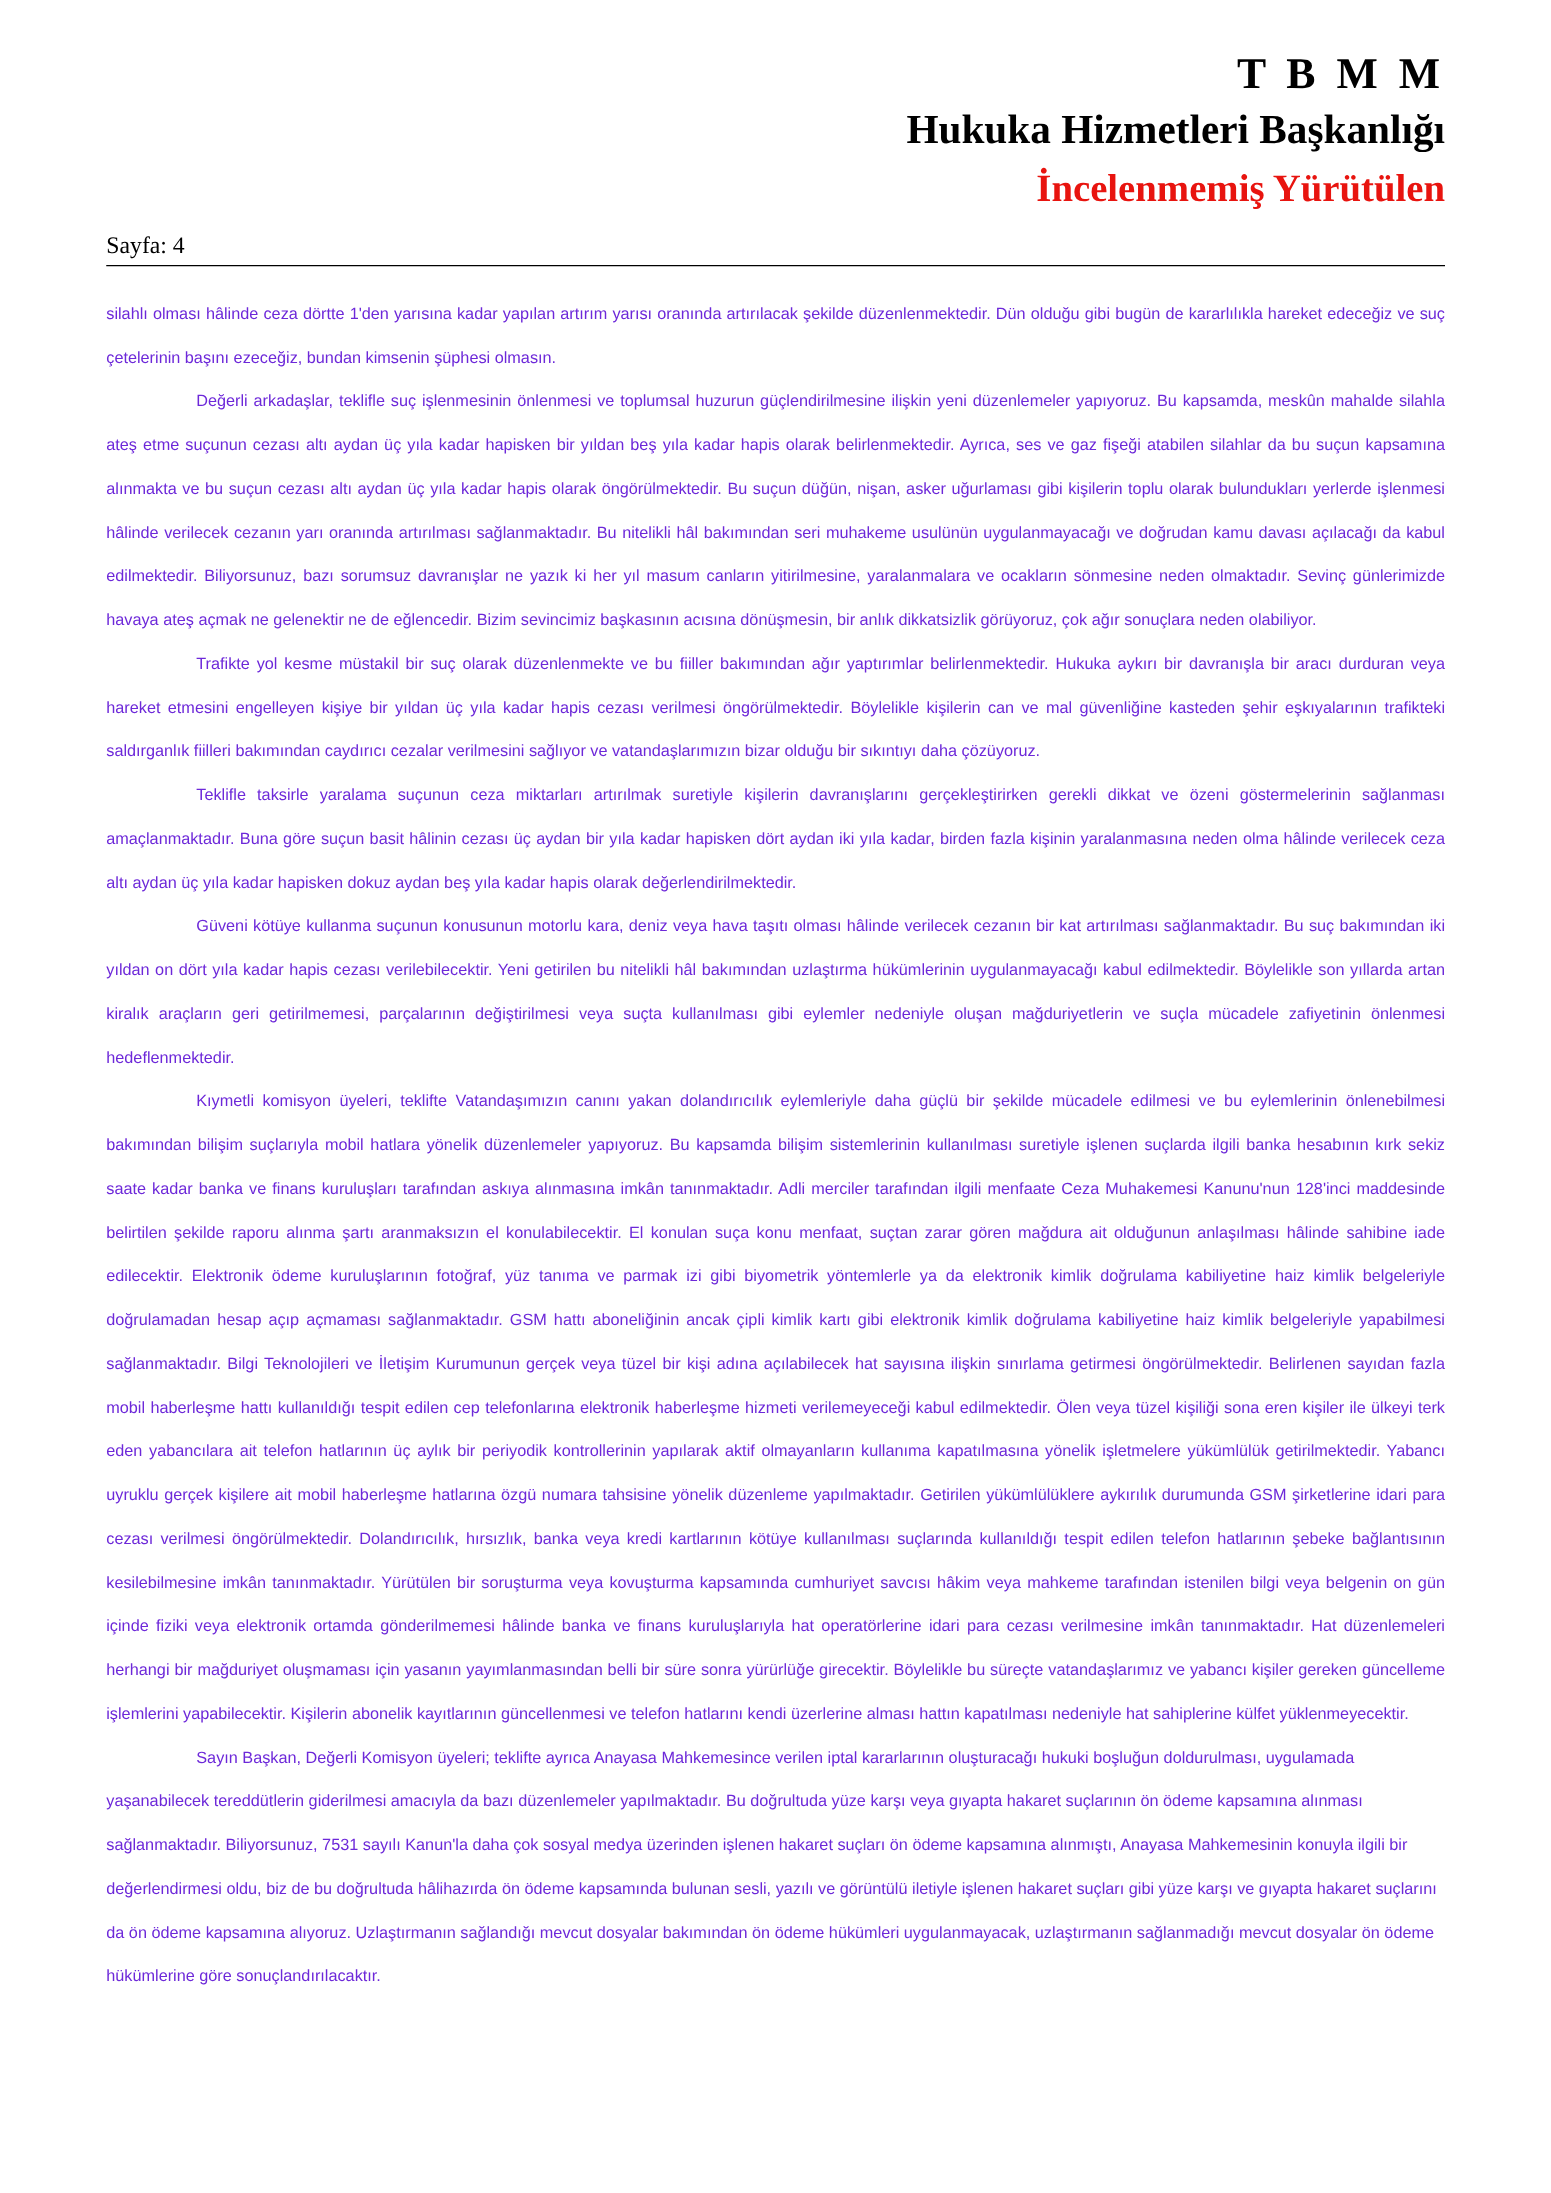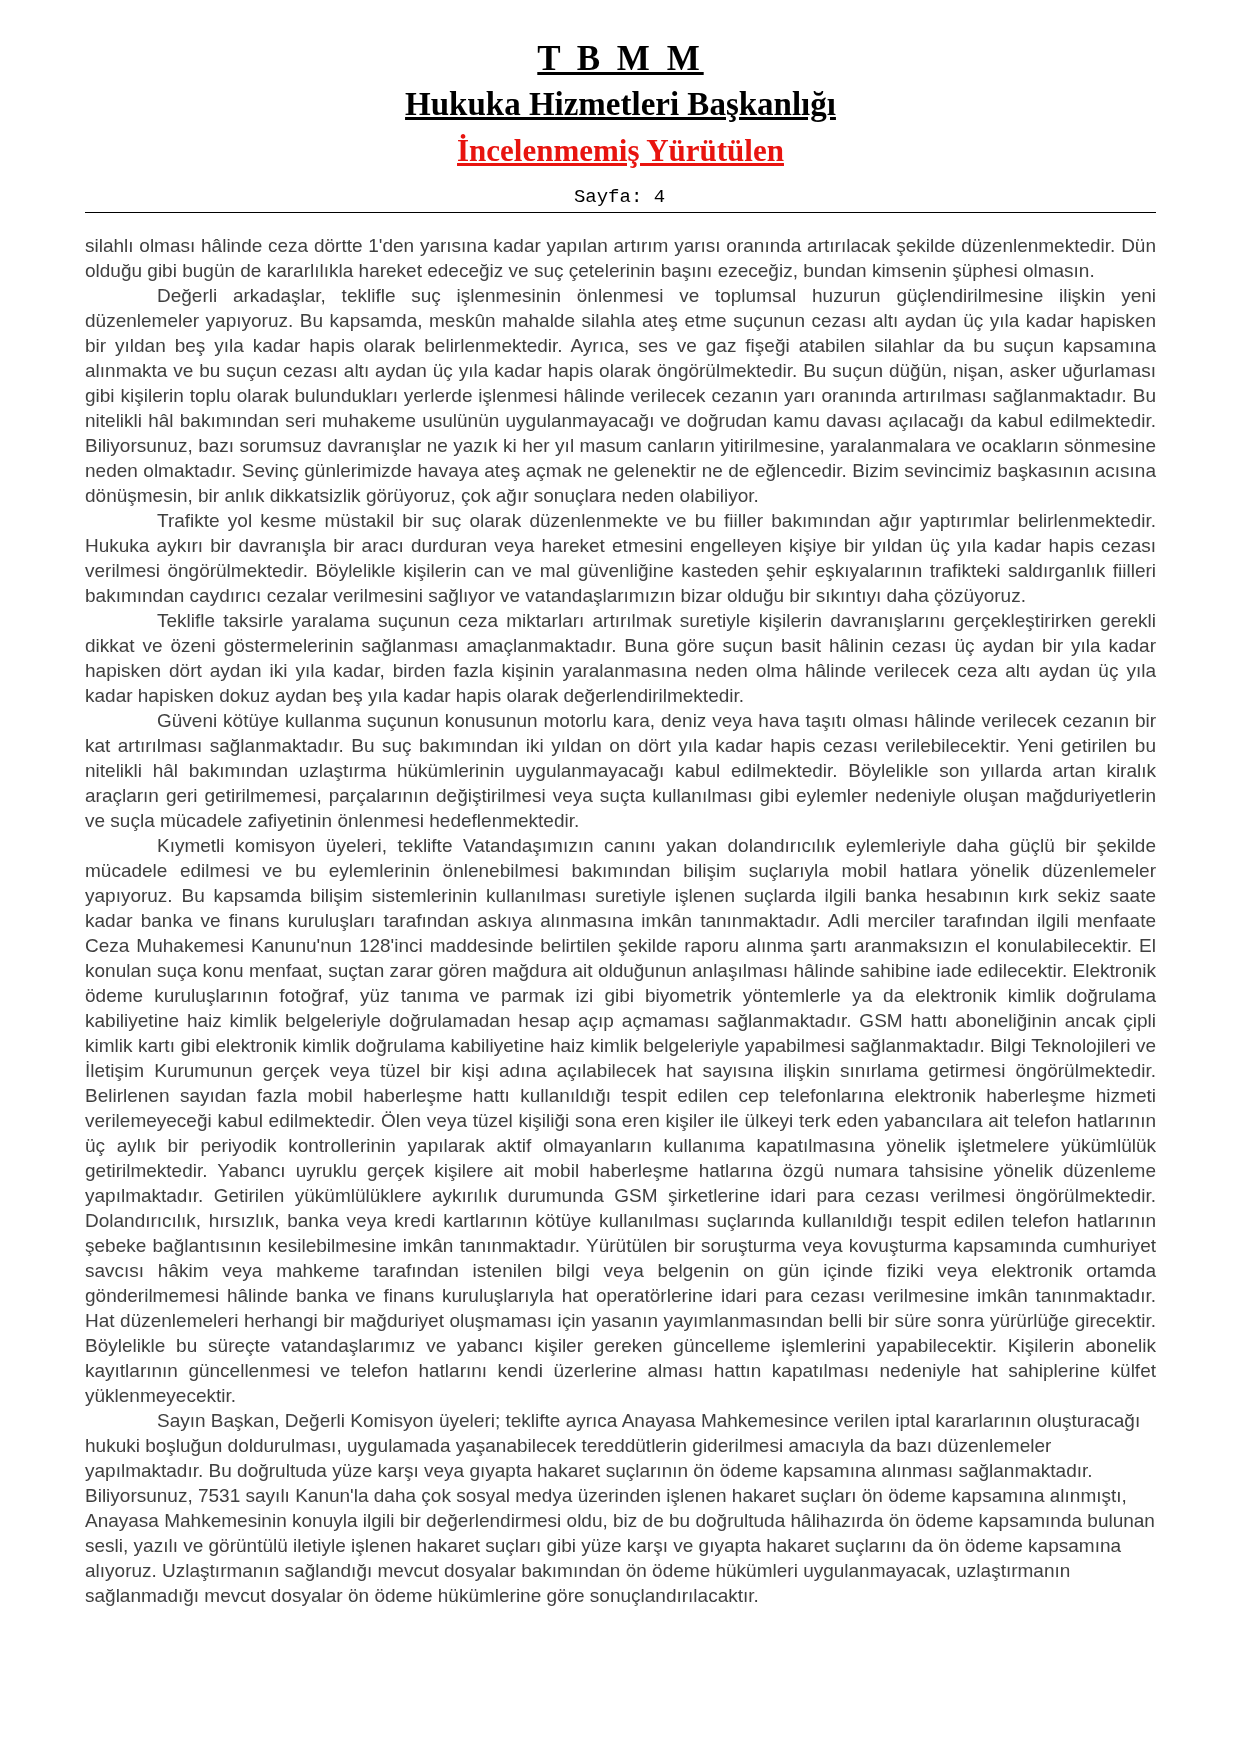--- a/index.html
+++ b/index.html
@@ -21,62 +21,61 @@
     padding: 0;
     position: relative;
   }
   .header {
     padding: 38px 85px 0 85px;
     box-sizing: border-box;
   }
   .hdr-line {
     font-family: "Liberation Serif", serif;
     font-weight: bold;
-    text-align: center;
+    text-align: right;
     color: #000000;
     line-height: 1.18;
-    text-decoration: underline;
   }
   .hdr-title {
     font-size: 35px;
     letter-spacing: 4px;
   }
   .hdr-sub {
     font-size: 33px;
     margin-top: 6px;
   }
   .hdr-red {
     font-size: 31px;
     color: #e8140f;
     margin-top: 9px;
   }
   .page-num-row {
-    text-align: center;
-    font-family: Liberation Mono, monospace;
+    text-align: left;
+    font-family: Liberation Serif, serif;
     font-size: 19px;
     color: #000000;
     margin-top: 16px;
     padding-right: 2px;
   }
   .rule {
     border: 0;
     border-top: 1.4px solid #000000;
     margin: 4px 0 0 0;
   }
   .body-area {
     padding: 20px 85px 40px 85px;
     box-sizing: border-box;
   }
   p.para {
     margin: 0;
-    font-size: 19px;
-    line-height: 25px;
+    font-size: 13px;
+    line-height: 35px;
     text-align: justify;
     text-justify: inter-word;
-    color: #404040;
+    color: #6d28d9;
     hyphens: none;
     word-spacing: 0px;
   }
   p.para.indent {
     text-indent: 72px;
   }
   p.para:last-child {
     text-align: left;
   }
 </style>

